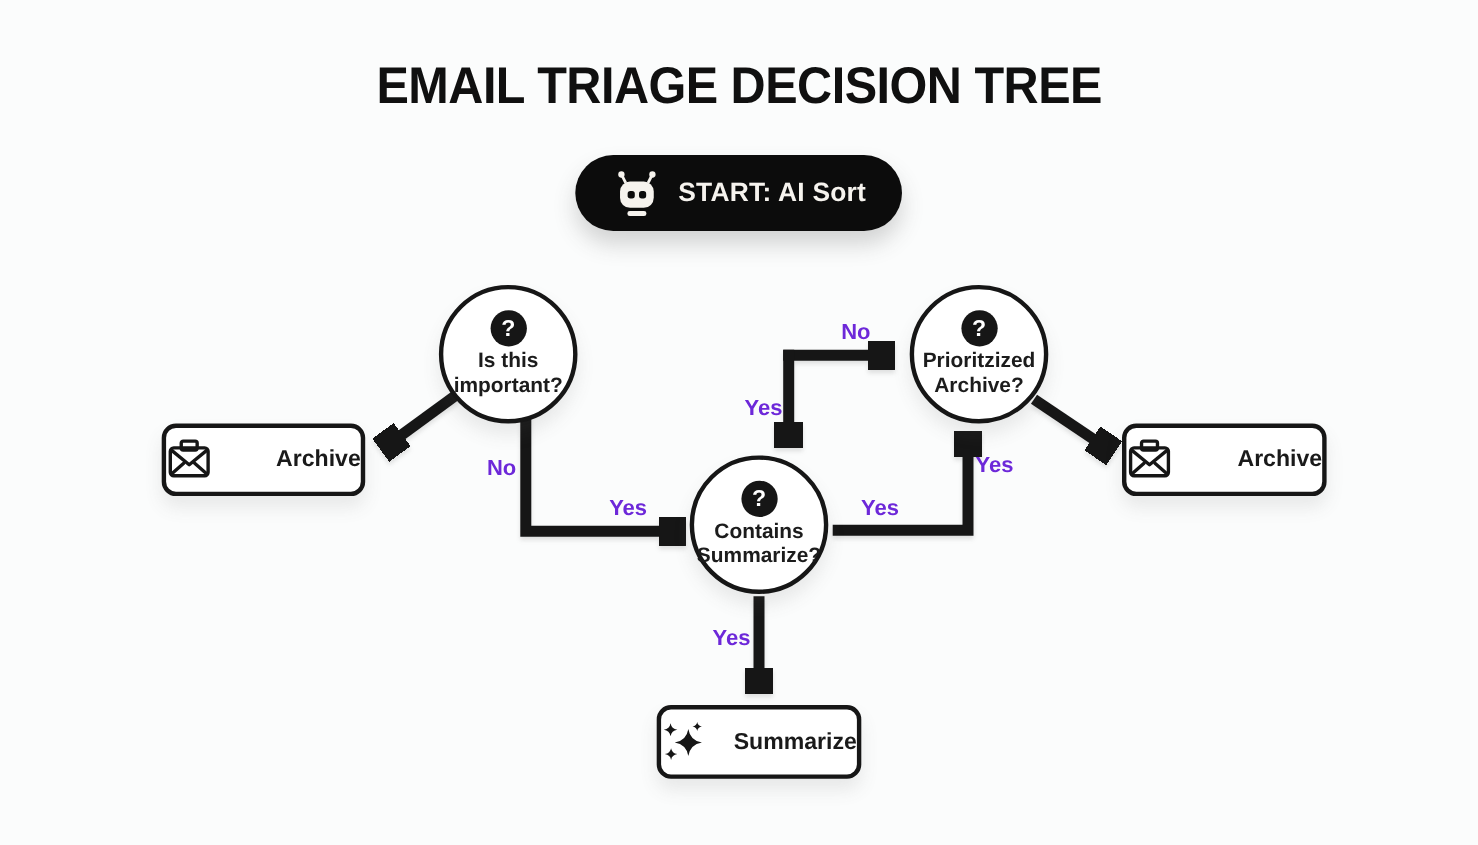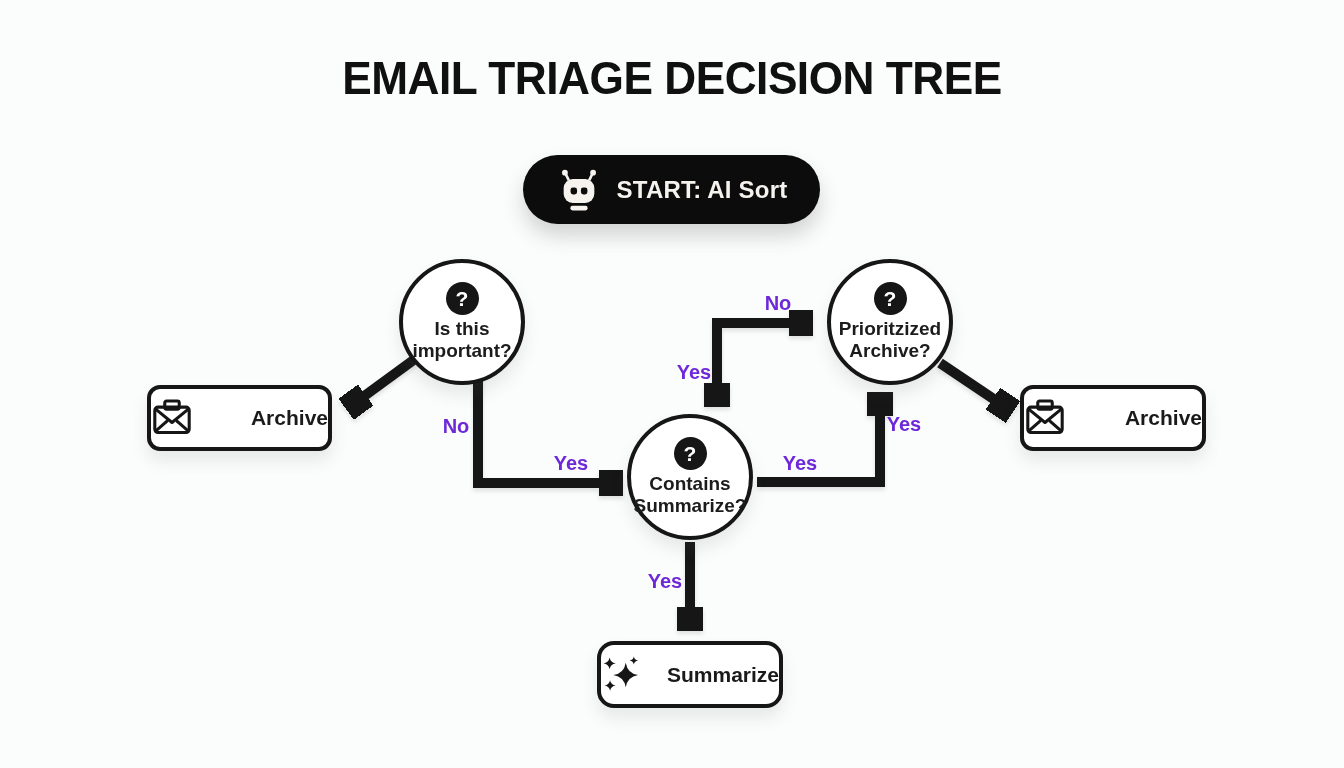--- a/index.html
+++ b/index.html
@@ -21,21 +21,21 @@
 
   .title{
     position:absolute; top:50px; left:0; width:100%;
     text-align:center;
     font-size:47px; font-weight:bold; letter-spacing:-0.5px;
     color:#101010;
     transform:scaleX(0.94);
   }
 
   .node-start{
-    position:absolute; left:523px; top:155px; width:297px; height:69px;
+    position:absolute; left:523px; top:141px; width:297px; height:69px;
     background:var(--start-fill); border-radius:35px;
     display:flex; align-items:center; justify-content:center; gap:15px;
     color:var(--start-text);
     box-shadow:0 12px 20px rgba(70,70,70,0.22);
   }
   .node-start .label{ font-size:24px; font-weight:bold; letter-spacing:0.2px; }
 
   .decision{
     position:absolute; width:126px; height:126px;
     background:var(--node-fill);
@@ -55,21 +55,21 @@
   .action{
     position:absolute; height:66px;
     background:var(--node-fill);
     border:4px solid var(--ink); border-radius:13px;
     display:flex; align-items:center; justify-content:space-between; gap:13px;
     box-shadow:0 10px 16px rgba(90,90,90,0.12);
   }
   .action .label{ font-size:21px; font-weight:bold; color:#1a1a1a; }
   #action-archive-left{ left:147px; top:385px; width:185px; }
   #action-archive-right{ left:1020px; top:385px; width:186px; }
-  #action-summarize{ left:597px; top:641px; width:186px; height:67px;border-radius:17px; }
+  #action-summarize{ left:597px; top:641px; width:186px; height:67px; }
 
   #decision-important{ left:399px; top:259px; }
   #decision-prioritzized{ left:827px; top:259px; }
   #decision-keywords{ left:627px; top:414px; }
 
   .arrows{
     position:absolute; inset:0; width:1344px; height:768px;
     color:var(--ink);
     filter:drop-shadow(0 3px 2px rgba(80,80,80,0.16));
     pointer-events:none;

